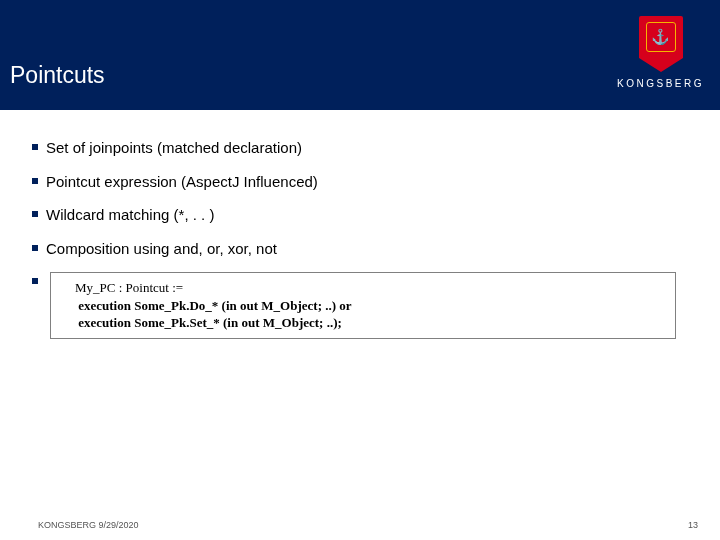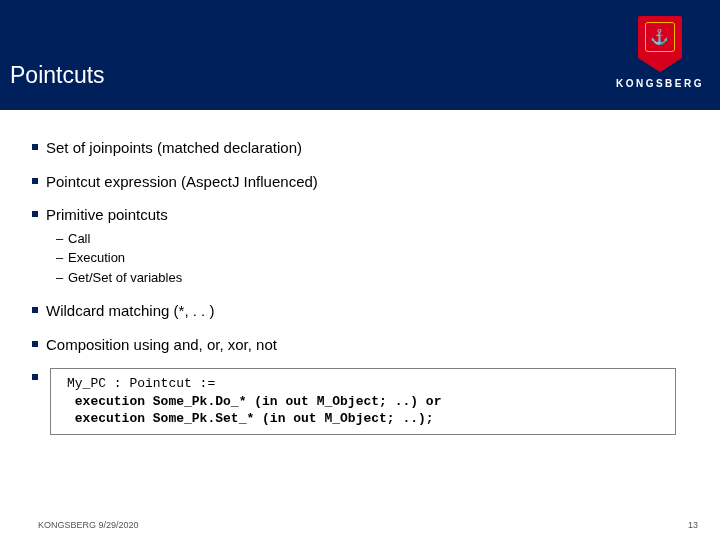--- a/index.html
+++ b/index.html
@@ -52,21 +52,21 @@
     width:0; height:0; margin:0 auto;
     border-left:22px solid transparent;
     border-right:22px solid transparent;
     border-top:14px solid #d6001c;
   }
   .logo-text {
     margin-top:4px;
     color:#ffffff;
     font-size:10px;
     letter-spacing:2.5px;
-    font-weight:bold;
+    font-weight:normal;
   }
   .content {
     padding:28px 26px 0 32px;
   }
   .bullet-list {
     list-style:none;
     font-size:15px;
     line-height:1.3;
   }
   .bullet-list > li {
@@ -87,22 +87,22 @@
     padding-left:12px;
     font-size:13px;
     margin-bottom:3px;
   }
   .sub-list li::before {
     content:"–"; position:absolute; left:0; top:0; color:#000;
   }
   .code-box {
     margin:4px 18px 0 18px;
     border:1px solid #808080;
-    padding:6px 16px;
-    font-family:Liberation Mono, monospace;
+    padding:6px 24px;
+    font-family:Liberation Serif, serif;
     font-size:13px;
     line-height:1.35;
     white-space:pre;
   }
   .footer {
     position:absolute;
     left:16px; right:0; bottom:10px;
     padding:0 22px;
     display:flex; justify-content:space-between;
     font-size:9px;
@@ -124,27 +124,20 @@
       <div class="crest-bot"></div>
     </div>
     <div class="logo-text">KONGSBERG</div>
   </div>
 </div>
 
 <div class="content">
   <ul class="bullet-list">
     <li><span class="sq"></span><span>Set of joinpoints (matched declaration)</span></li>
     <li><span class="sq"></span><span>Pointcut expression (AspectJ Influenced)</span></li>
-    <li><span class="sq"></span><span>Primitive pointcuts</span>
-      <ul class="sub-list">
-        <li><span>Call</span></li>
-        <li><span>Execution</span></li>
-        <li><span>Get/Set of variables</span></li>
-      </ul>
-    </li>
     <li><span class="sq"></span><span>Wildcard matching (*, . . )</span></li>
     <li><span class="sq"></span><span>Composition using and, or, xor, not</span></li>
     <li><span class="sq"></span></li>
   </ul>
   <div class="code-box"><span>My_PC : Pointcut :=</span>
 <b><span> execution Some_Pk.Do_* (in out M_Object; ..) or</span></b>
 <b><span> execution Some_Pk.Set_* (in out M_Object; ..);</span></b></div>
 </div>
 
 <div class="footer">

